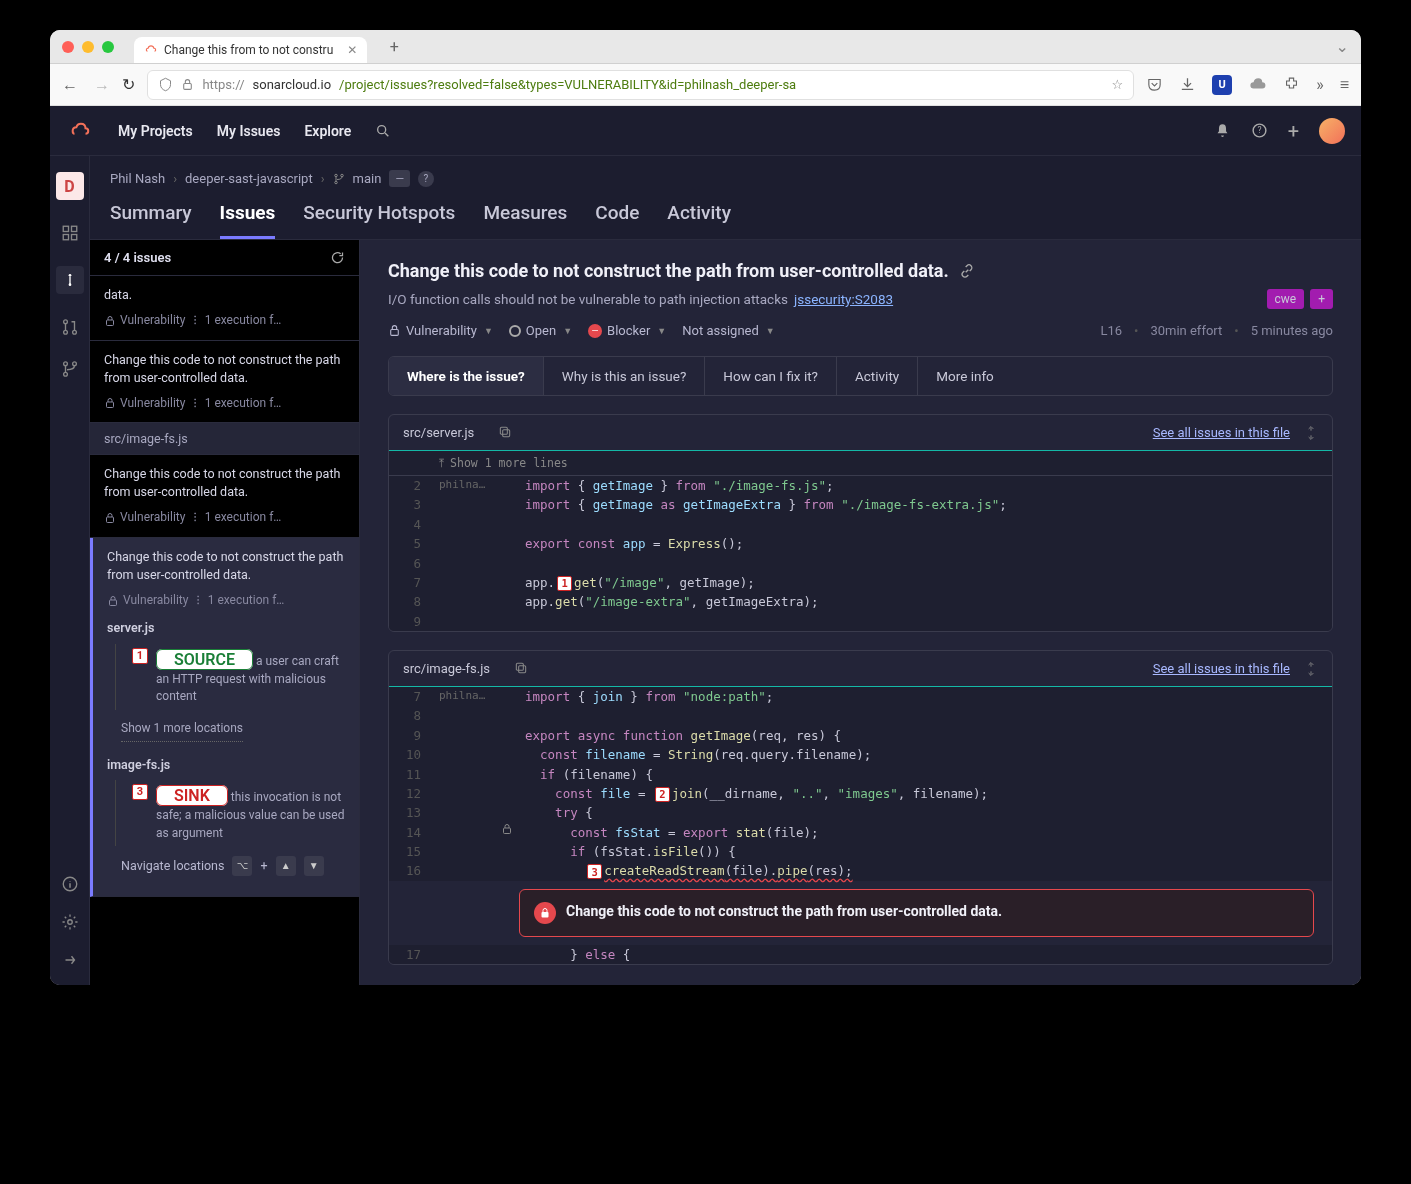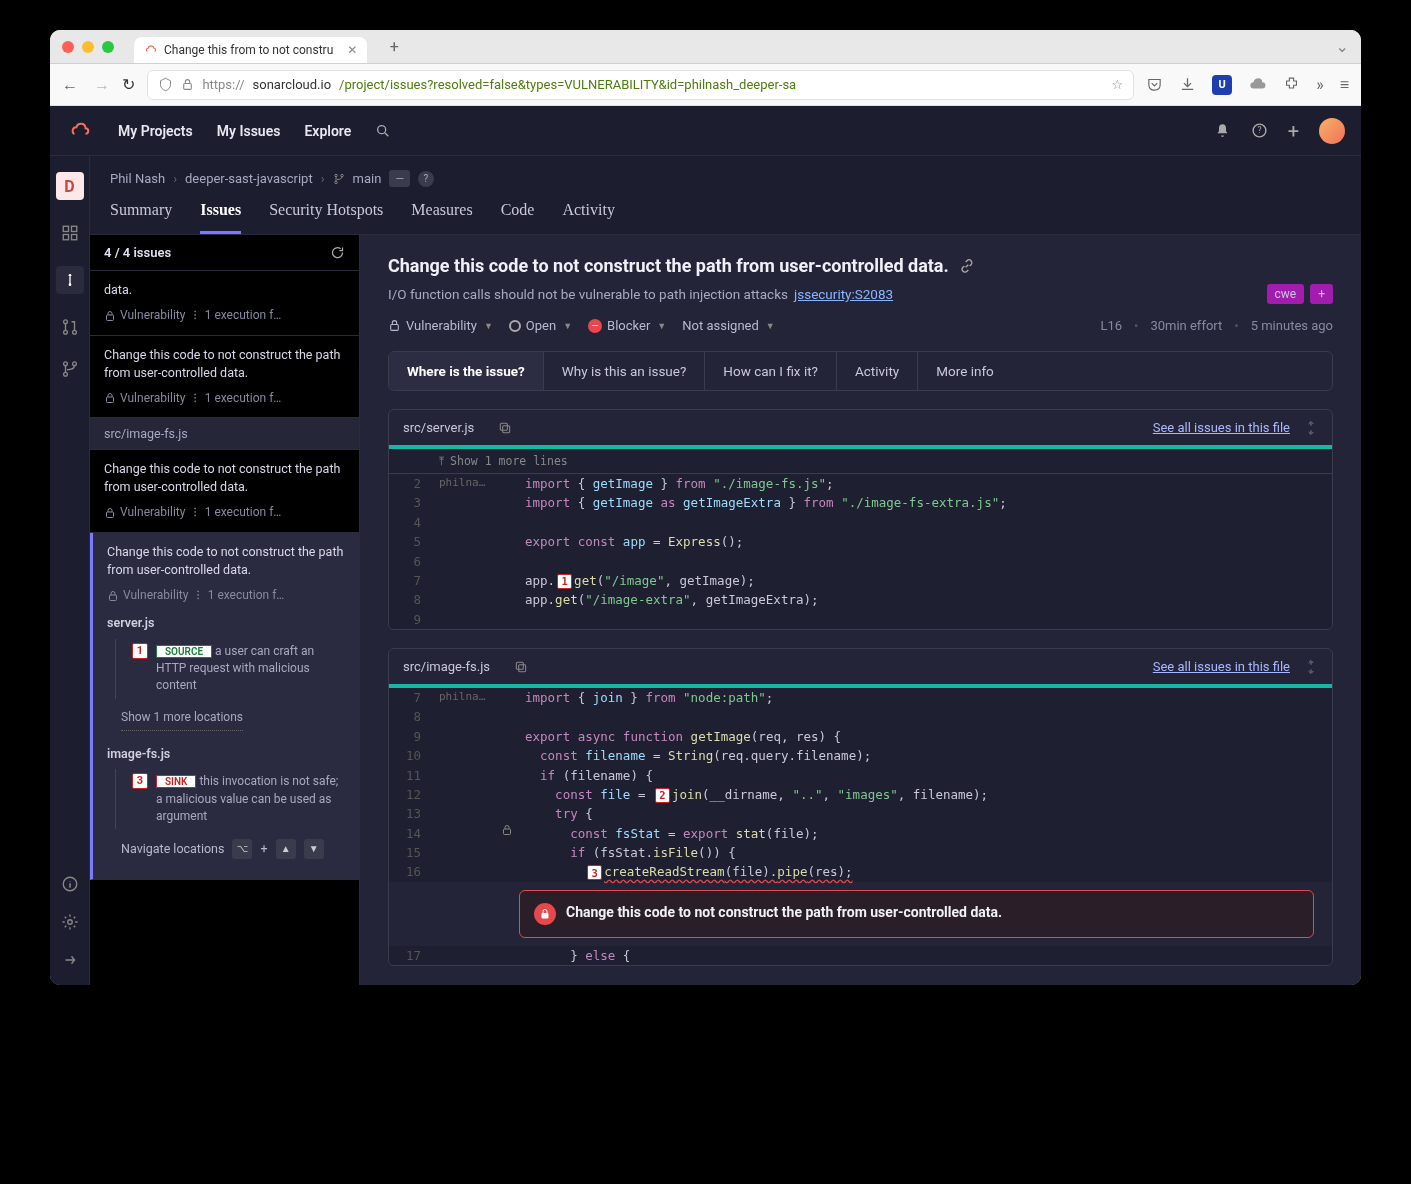--- a/index.html
+++ b/index.html
@@ -42,37 +42,37 @@
 .rail-ic.active { color: #fff; background: #2a2b3d; padding: 6px; width: 28px; height: 28px; border-radius: 4px; }
 .rail-bottom { margin-top: auto; padding-bottom: 16px; display: flex; flex-direction: column; gap: 20px; align-items: center; }
 
 .main-area { flex: 1; display: flex; flex-direction: column; overflow: hidden; }
 .breadcrumb-row { padding: 14px 20px 0; display: flex; align-items: center; gap: 8px; font-size: 13px; color: #a8a8c0; }
 .breadcrumb-row .sep { color: #666; }
 .branch-badge { background: #3a3b4d; padding: 2px 6px; border-radius: 3px; font-size: 11px; }
 .help-badge { background: #3a3b4d; width: 16px; height: 16px; border-radius: 50%; display: inline-flex; align-items: center; justify-content: center; font-size: 10px; }
 
 .tabs-row { display: flex; gap: 28px; padding: 14px 20px 0; border-bottom: 1px solid #2a2b3d; }
-.tabs-row .tab-item { padding-bottom: 12px; font-size: 16px; color: #c8c8d8; cursor: pointer; font-weight: 500; font-family: Liberation Serif, serif; }
+.tabs-row .tab-item { padding-bottom: 12px; font-size: 19px; color: #c8c8d8; cursor: pointer; font-weight: 500; }
 .tabs-row .tab-item.active { color: #fff; font-weight: 700; border-bottom: 3px solid #7b7bff; }
 
 .content { flex: 1; display: flex; overflow: hidden; background: #232438; }
 .side-panel { width: 270px; background: #000000; display: flex; flex-direction: column; overflow-y: auto; border-right: 1px solid #2a2b3d; }
 .side-header { padding: 10px 14px; display: flex; justify-content: space-between; align-items: center; border-bottom: 1px solid #2a2b3d; }
 .side-header-txt { font-size: 13px; font-weight: 600; color: #e0e0f0; }
 .issue-item { padding: 10px 14px; border-bottom: 1px solid #2a2b3d; font-size: 12.5px; line-height: 1.45; cursor: pointer; }
 .issue-item.selected { border-left: 3px solid #7b7bff; background: #2a2b40; }
 .issue-item .title { color: #d8d8e8; margin-bottom: 8px; }
 .issue-item .meta { display: flex; gap: 8px; align-items: center; color: #8888a0; font-size: 12px; }
 .issue-item .meta .vuln { display: flex; align-items: center; gap: 4px; }
 .file-header { padding: 8px 14px; font-size: 12.5px; color: #a8a8c0; background: #252638; border-bottom: 1px solid #2a2b3d; }
 .flow-file { font-size: 12.5px; font-weight: 600; color: #d0d0e0; margin-bottom: 6px; }
 .flow-step { display: flex; gap: 8px; align-items: flex-start; padding: 4px 0 4px 16px; border-left: 1px solid #444; margin-left: 8px; font-size: 12px; }
 .step-num { background: #fff; color: #c22; border: 1px solid #c22; width: 16px; height: 16px; border-radius: 2px; display: inline-flex; align-items: center; justify-content: center; font-size: 11px; font-weight: bold; flex-shrink: 0; }
-.step-tag { background: #fff; color: #333; padding: 0 8px; border-radius: 0; font-size: 10px; font-weight: 600; }
+.step-tag { background: #fff; color: #333; padding: 0 17px; border-radius: 6px; font-size: 16px; font-weight: 600; }
 .step-tag.source { color: #1a7f37; border: 1px solid #1a7f37; }
 .step-tag.sink { color: #c22; border: 1px solid #c22; }
 .flow-desc { color: #a8a8c0; line-height: 1.4; }
 .show-more-loc { font-size: 12px; color: #a8a8c0; border-bottom: 1px dotted #666; padding: 4px 0; margin: 6px 14px; display: inline-block; }
 .nav-locations { padding: 10px 14px; display: flex; align-items: center; gap: 8px; font-size: 12.5px; color: #b8b8d0; }
 .nav-loc-btn { background: #3a3b4d; width: 20px; height: 20px; border-radius: 3px; display: inline-flex; align-items: center; justify-content: center; font-size: 10px; color: #ccc; }
 
 .detail { flex: 1; overflow-y: auto; padding: 20px 28px; }
 .detail-title { font-size: 18px; font-weight: 700; color: #f0f0f8; display: flex; align-items: center; gap: 10px; }
 .detail-sub { font-size: 13.5px; color: #a8a8c0; margin-top: 8px; display: flex; align-items: center; gap: 6px; }
@@ -84,21 +84,21 @@
 .blocker-dot { width: 14px; height: 14px; background: #e5484d; border-radius: 50%; display: inline-flex; align-items: center; justify-content: center; color: #fff; font-size: 9px; }
 .meta-right { margin-left: auto; display: flex; gap: 12px; color: #8888a0; }
 .meta-right .dot { color: #555; }
 
 .segments { display: flex; border: 1px solid #3a3b4d; border-radius: 6px; margin-top: 18px; overflow: hidden; }
 .seg { padding: 11px 18px; font-size: 13.5px; border-right: 1px solid #3a3b4d; cursor: pointer; color: #c8c8d8; }
 .seg:last-child { border-right: none; }
 .seg.active { font-weight: 700; color: #fff; background: #2c2d42; }
 
 .code-panel { border: 1px solid #3a3b4d; border-radius: 6px; margin-top: 18px; overflow: hidden; }
-.code-head { padding: 10px 14px; display: flex; align-items: flex-end; gap: 24px; font-size: 13px; border-bottom: 4px solid #14b8a6; }
+.code-head { padding: 10px 14px; display: flex; align-items: flex-start; gap: 24px; font-size: 13px; border-bottom: 1px solid #14b8a6; }
 .code-head .path { color: #c8c8d8; }
 .code-head-right { margin-left: auto; display: flex; gap: 14px; align-items: center; }
 .see-all { color: #a8b8ff; text-decoration: underline; font-size: 13px; }
 .more-lines { padding: 5px 14px 5px 50px; font-size: 11.5px; font-family: ui-monospace, monospace; background: #1e1f30; color: #888; border-bottom: 1px solid #3a3b4d; }
 .code-body { font-family: ui-monospace, Menlo, monospace; font-size: 12.5px; line-height: 1.55; background: #1e1f30; }
 .code-line { display: flex; }
 .ln { width: 42px; text-align: right; padding-right: 10px; color: #555; flex-shrink: 0; }
 .author { width: 70px; color: #666; font-size: 11px; flex-shrink: 0; overflow: hidden; text-overflow: ellipsis; white-space: nowrap; padding-left: 8px; }
 .gutter-lock { width: 24px; text-align: center; color: #666; flex-shrink: 0; }
 .src { white-space: pre; color: #c8c8d8; }

